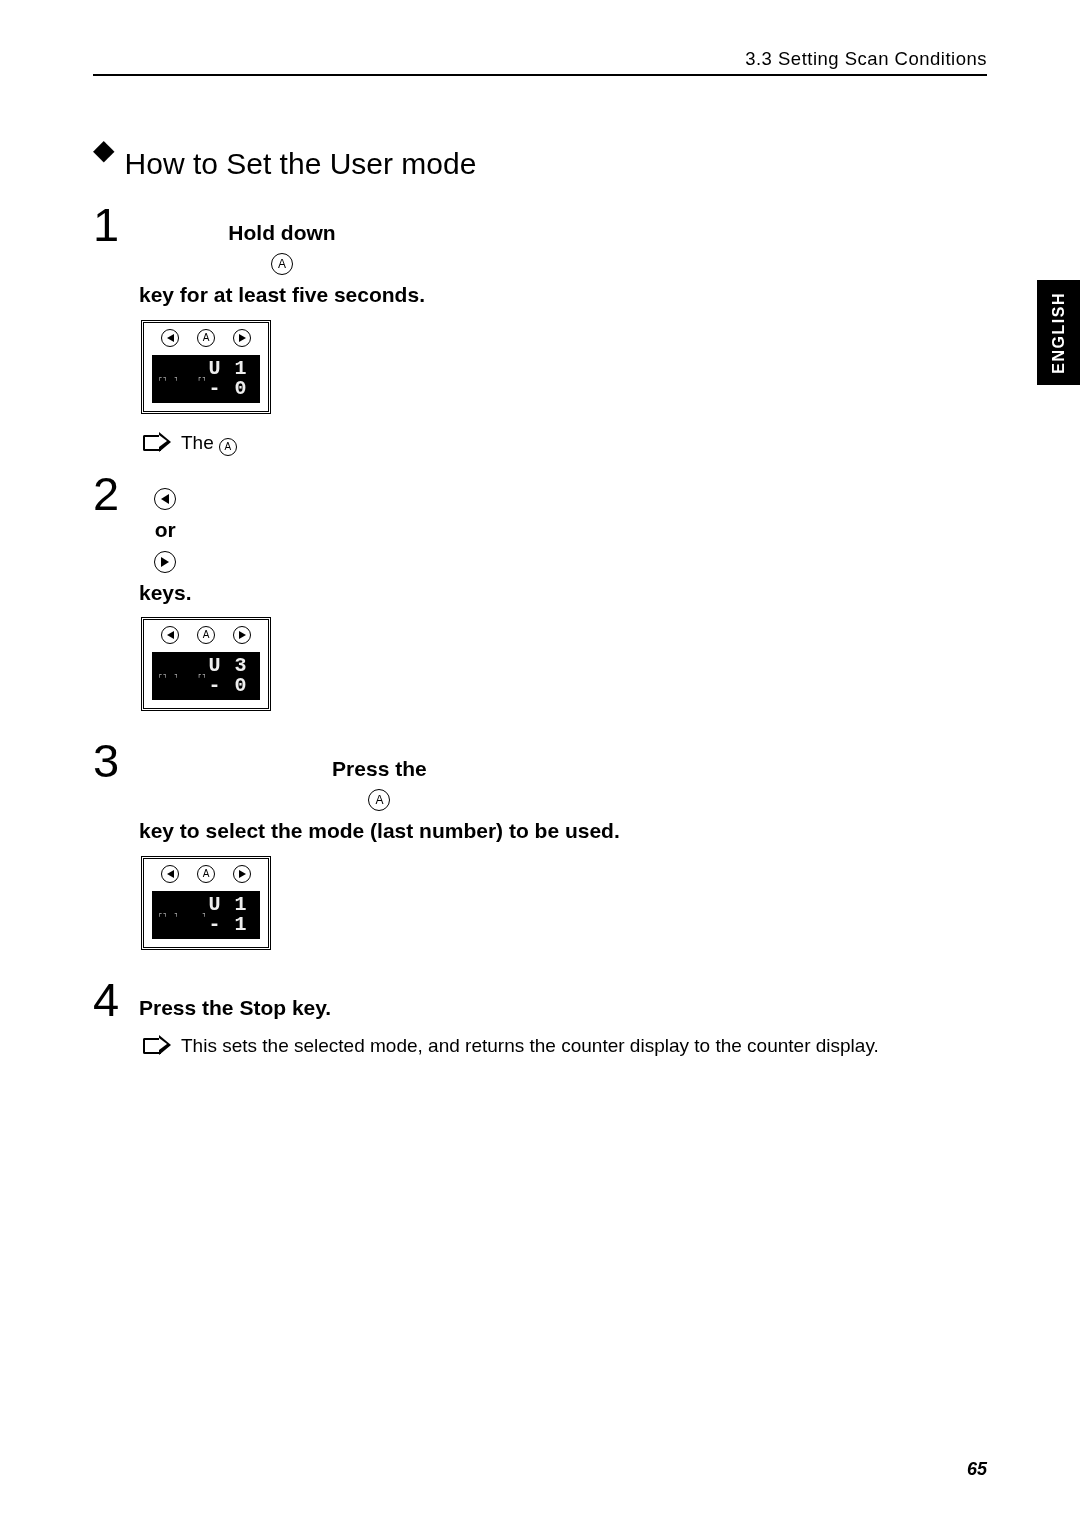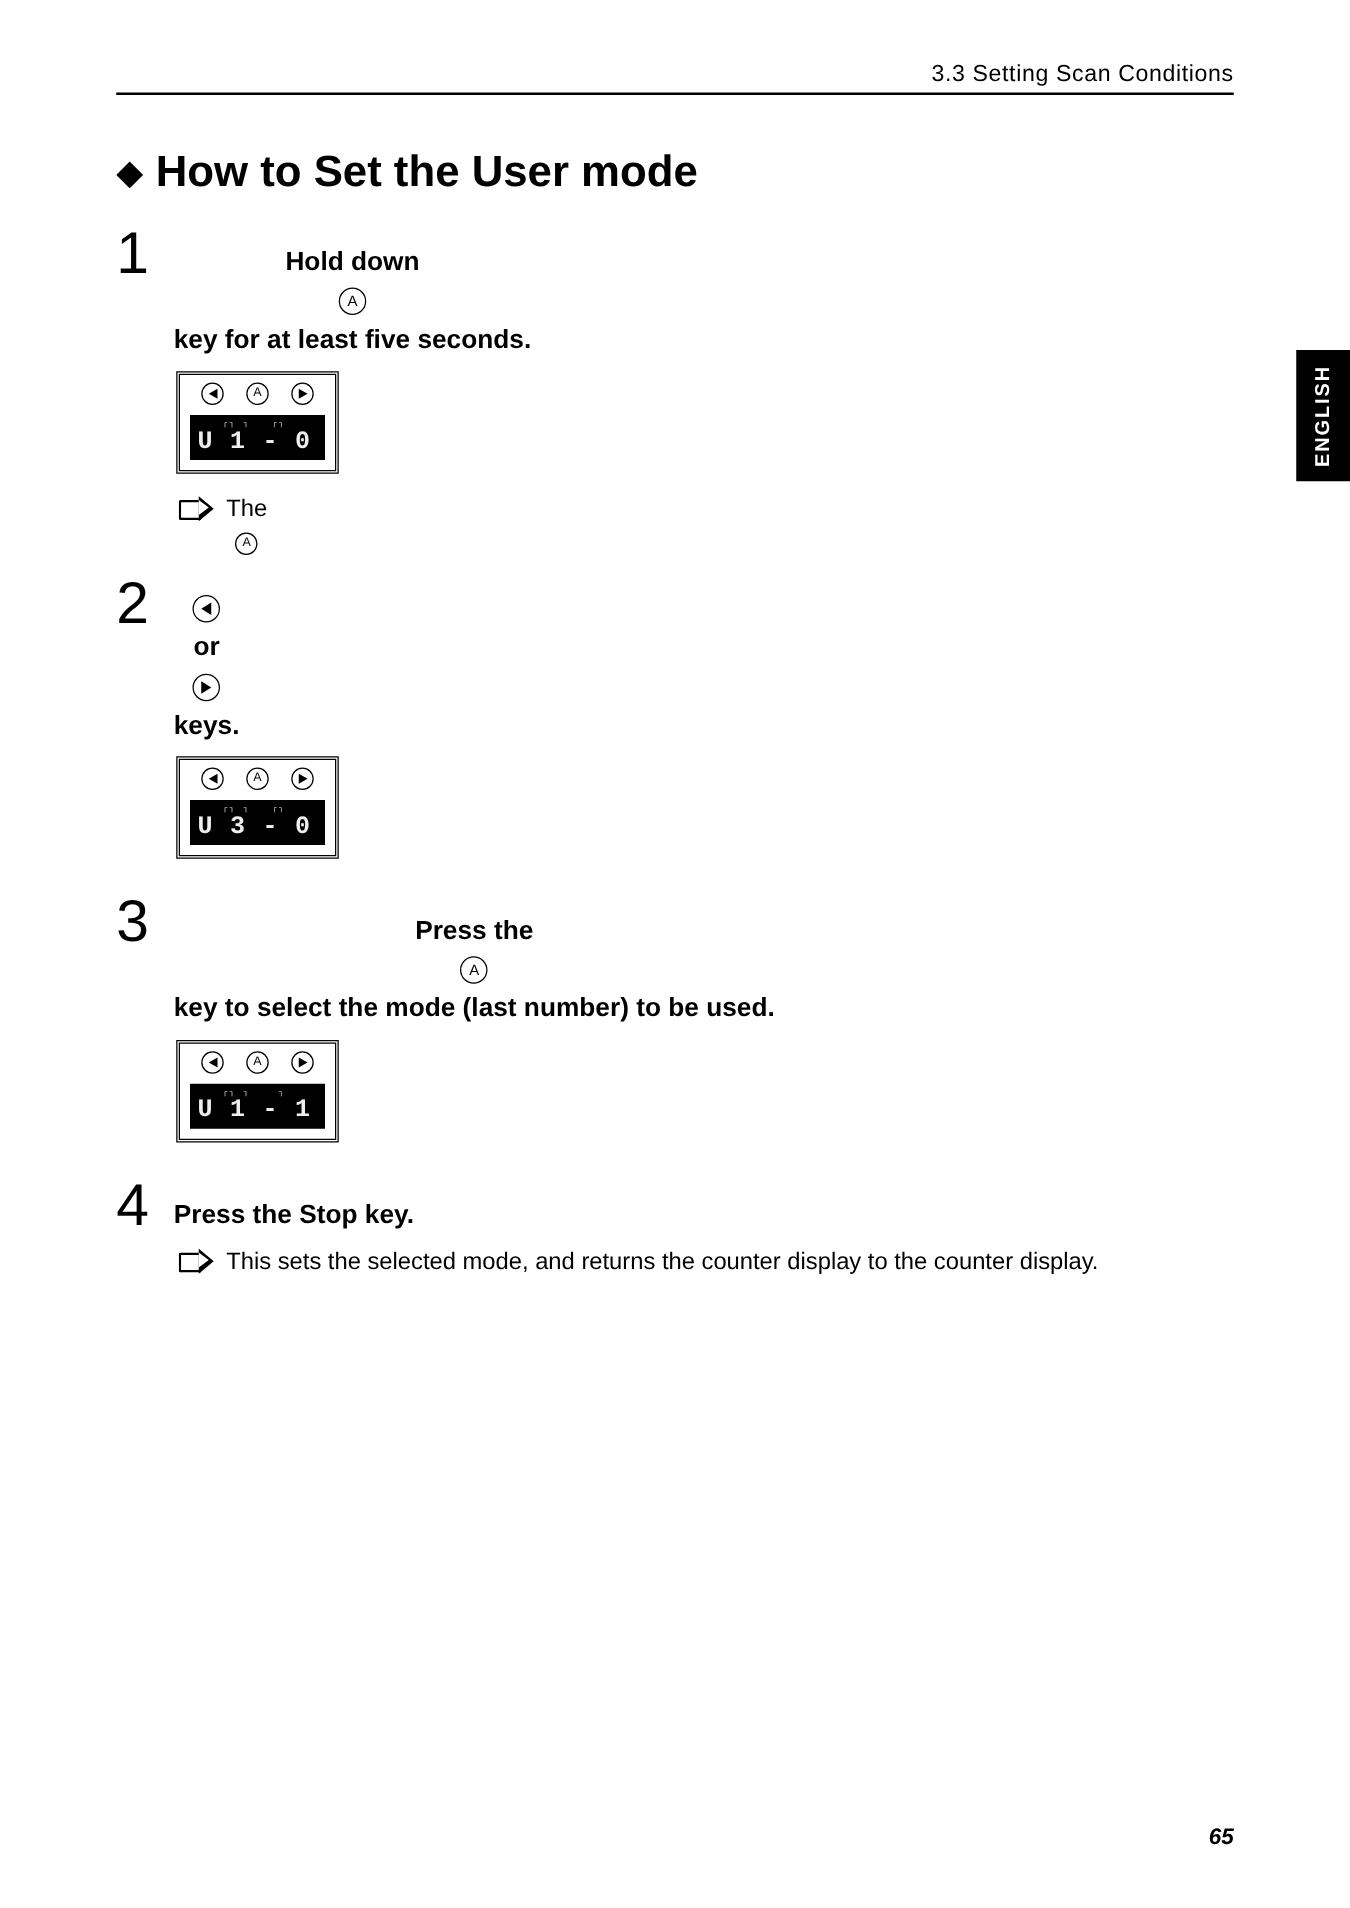--- a/index.html
+++ b/index.html
@@ -4,21 +4,21 @@
   <style>
     * { box-sizing: border-box; margin: 0; padding: 0; }
     html, body { width: 1080px; height: 1526px; background: #fff; font-family: Arial, Helvetica, sans-serif; color: #000; }
     .page { position: relative; width: 1080px; height: 1526px; padding: 46px 93px 46px 93px; }
 
     .header-row { display: flex; justify-content: flex-end; border-bottom: 2px solid #000; padding-bottom: 4px; margin-top: 2px; }
     .header-text { font-size: 18.5px; letter-spacing: 0.5px; }
 
     .title-row { display: flex; align-items: center; gap: 10px; margin-top: 42px; }
     .title-diamond { font-size: 28px; line-height: 1; }
-    .title-text { font-size: 35px; font-weight: 700; }
+    .title-text { font-size: 30px; font-weight: 400; margin-top: 29px; }
 
     .step { display: flex; align-items: flex-start; gap: 16px; }
     .step-num { font-size: 47px; font-weight: 400; line-height: 1; margin-top: -4px; min-width: 30px; text-align: left; }
 
     .step1 { margin-top: 24px; }
     .step-textline { display: flex; flex-wrap: wrap; align-items: center; gap: 6px; font-size: 21px; font-weight: 700; line-height: 1.35; padding-top: 14px; flex-direction: column; }
 
     .circ-key { display: inline-flex; align-items: center; justify-content: center; width: 22px; height: 22px; border: 1.6px solid #000; border-radius: 50%; font-size: 12px; font-weight: 400; line-height: 1; font-family: Arial, sans-serif; }
     .circ-key.small { width: 18px; height: 18px; font-size: 10px; border-width: 1.2px; }
     .tri-left, .tri-right { width: 0; height: 0; }
@@ -28,29 +28,29 @@
     .tri-right.big { border-left-width: 8.5px; }
     .tri-left.big  { border-right-width: 8.5px; }
     .circ-key .wrap { display:flex; align-items:center; justify-content:center; width:100%; height:100%; }
 
     .lang-tab { position: absolute; right: -1px; top: 280px; width: 44px; height: 105px; background: #000; color: #fff; display: flex; align-items: center; justify-content: center; }
     .lang-tab span { writing-mode: vertical-rl; transform: rotate(180deg); font-size: 16px; font-weight: 700; letter-spacing: 1.5px; }
 
     .panel { margin-left: 48px; margin-top: 10px; border: 3px double #000; width: 130px; padding: 6px 8px 8px 8px; }
     .panel-keys { display: flex; justify-content: space-around; margin-bottom: 8px; }
     .lcd { background: #000; color: #eee; font-family: 'Courier New', monospace; letter-spacing: 1px; font-size: 20px; font-weight: 700; padding: 4px 6px 4px 6px; display: flex; gap: 0; line-height: 1; }
-    .lcd-top { display:flex; flex-direction:column; align-items:center; }
+    .lcd-top { display:flex; flex-direction:row; align-items:center; }
     .lcd-top .t { font-size:6px; letter-spacing:2px; white-space:pre; margin-bottom:2px;}
 
     .note-row { display: flex; align-items: flex-start; gap: 12px; margin-left: 48px; margin-top: 16px; }
     .arrow-out { width: 28px; height: 20px; position: relative; flex-shrink: 0; margin-top: 2px; }
     .arrow-out::before { content:''; position:absolute; left:2px; top:3px; width:16px; height:12px; border:2px solid #000; border-right:none; border-radius: 2px 0 0 2px; }
     .arrow-out::after { content:''; position:absolute; left:18px; top:0; width:0; height:0; border-top:10px solid transparent; border-bottom:10px solid transparent; border-left:12px solid #000; }
     .arrow-out .inner { position:absolute; left:18px; top:3.5px; width:0; height:0; border-top:6.5px solid transparent; border-bottom:6.5px solid transparent; border-left:8px solid #fff; z-index:2;}
-    .note-text { font-size: 19px; line-height: 1.4; display: flex; flex-wrap: wrap; align-items: center; gap: 5px; flex-direction: column; }
+    .note-text { font-size: 19px; line-height: 1.4; display: flex; flex-wrap: wrap; align-items: flex-end; gap: 5px; }
 
     .step2 { margin-top: 18px; }
     .step3 { margin-top: 30px; }
     .step4 { margin-top: 30px; }
 
     .page-num { position: absolute; bottom: 46px; right: 93px; font-size: 18px; font-style: italic; font-weight: 700; }
   </style>
 </head>
 <body>
 

